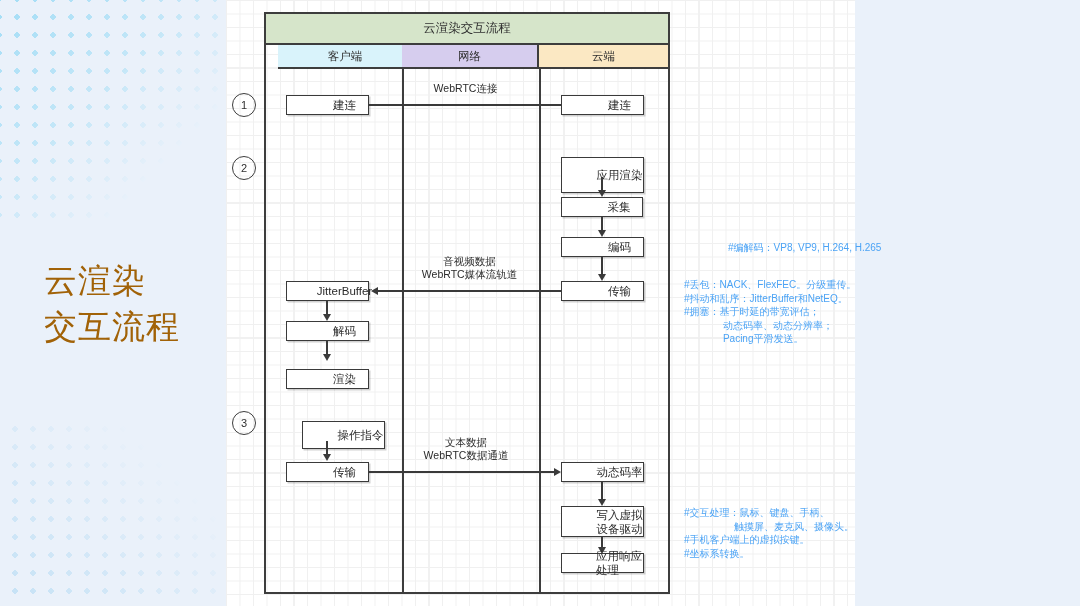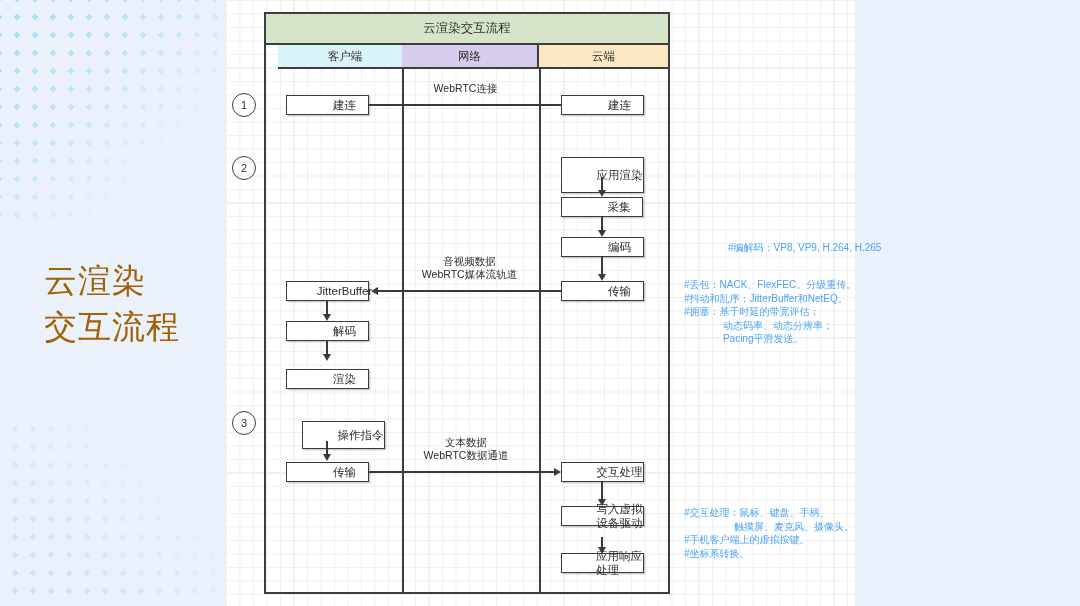--- a/index.html
+++ b/index.html
@@ -186,25 +186,25 @@
 
   <div class="fbox" style="left:60px;top:462px;width:83px;height:20px;">传输</div>
 
   <div class="hline" style="left:143px;top:471px;width:185px;"></div>
   <div class="arrow-r" style="left:328px;top:467.5px;"></div>
   <div class="chan-label" style="left:150px;top:436px;width:180px;">
     <div>文本数据</div>
     <div>WebRTC数据通道</div>
   </div>
 
-  <div class="fbox" style="left:335px;top:462px;width:83px;height:20px;">交互处理</div>
+  <div class="fbox" style="left:335px;top:462px;width:83px;height:20px;">动态码率</div>
   <div class="vline" style="left:375px;top:482px;height:18px;"></div>
   <div class="arrow-d" style="left:371.5px;top:499px;"></div>
 
-  <div class="fbox" style="left:335px;top:506px;width:83px;height:20px;white-space:pre;">写入虚拟
+  <div class="fbox" style="left:335px;top:506px;width:83px;height:31px;white-space:pre;">写入虚拟
 设备驱动</div>
   <div class="vline" style="left:375px;top:537px;height:11px;"></div>
   <div class="arrow-d" style="left:371.5px;top:547px;"></div>
 
   <div class="fbox" style="left:335px;top:553px;width:83px;height:20px;">应用响应处理</div>
 
   <div class="note" style="left:458px;top:241px;margin-left:44px;">#编解码：VP8, VP9, H.264, H.265</div>
   <div class="note" style="left:458px;top:278px;">#丢包：NACK、FlexFEC。分级重传。
 #抖动和乱序：JitterBuffer和NetEQ。
 #拥塞：基于时延的带宽评估；

